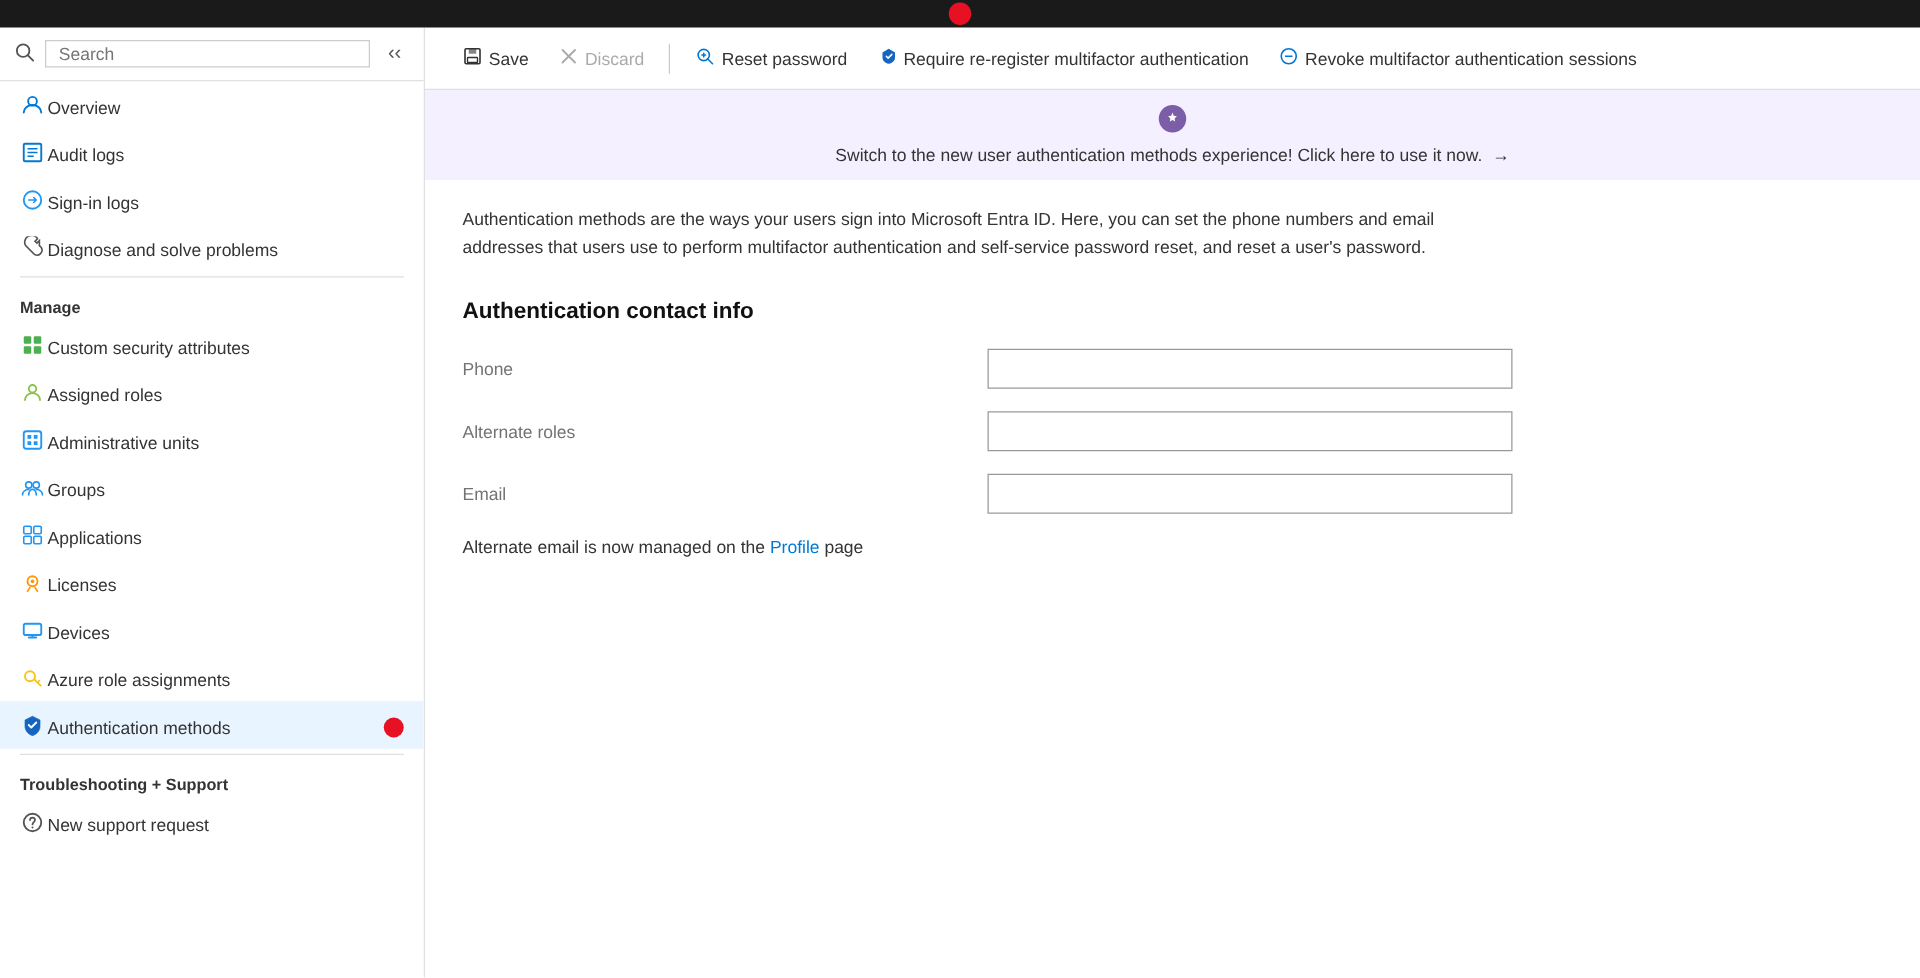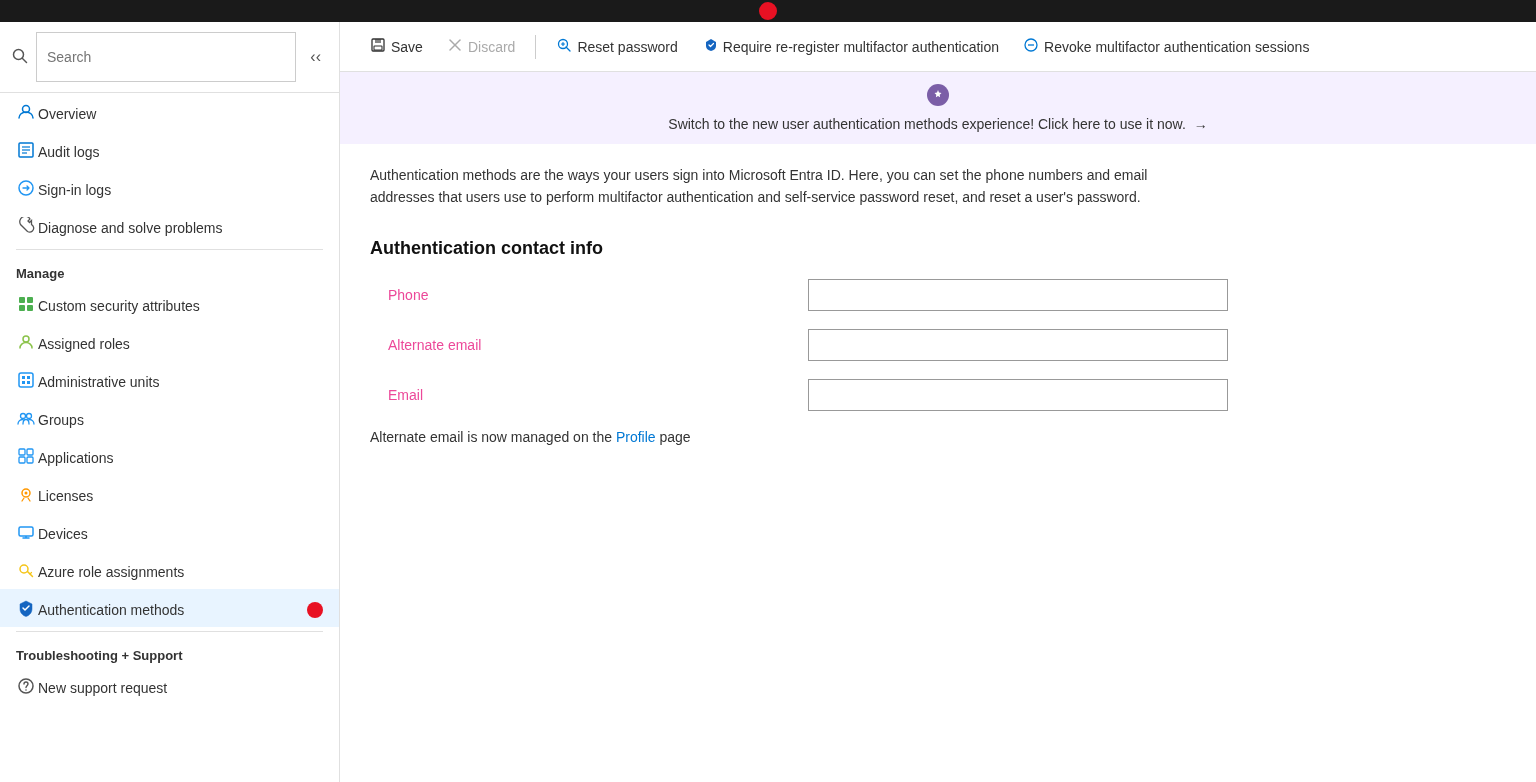--- a/index.html
+++ b/index.html
@@ -42,21 +42,21 @@
     .search-bar {
       display: flex;
       align-items: center;
       padding: 10px 12px;
       border-bottom: 1px solid #e0e0e0;
       gap: 8px;
     }
     .search-bar input {
       border: 1px solid #ccc;
       border-radius: 0;
-      padding: 16px 10px;
+      padding: 2px 10px;
       flex: 1;
       font-size: 14px;
       outline: none;
     }
     .collapse-btn {
       background: none;
       border: none;
       cursor: pointer;
       font-size: 16px;
       color: #555;
@@ -177,22 +177,21 @@
     .form-group {
       display: flex;
       align-items: center;
       margin-bottom: 18px;
       max-width: 900px;
     }
     .form-label {
       width: 420px;
       min-width: 420px;
       font-size: 14px;
-      color: #ec4899;
-      margin-left: 18px;
+      color: #737373;
     }
     .form-input {
       flex: 1;
       max-width: 420px;
       border: 1px solid #999;
       padding: 6px 8px;
       font-size: 14px;
       outline: none;
       height: 32px;
     }
@@ -463,21 +462,21 @@
       <p class="description">Authentication methods are the ways your users sign into Microsoft Entra ID. Here, you can set the phone numbers and email addresses that users use to perform multifactor authentication and self-service password reset, and reset a user's password.</p>
 
       <h2 class="section-title">Authentication contact info</h2>
 
       <div class="form-group">
         <label class="form-label">Phone</label>
         <input type="text" class="form-input" style="">
       </div>
 
       <div class="form-group">
-        <label class="form-label">Alternate email</label>
+        <label class="form-label">Alternate roles</label>
         <input type="text" class="form-input" style="">
       </div>
 
       <div class="form-group">
         <label class="form-label">Email</label>
         <input type="text" class="form-input" style="">
       </div>
 
       <p class="alt-email-note">
         <span>Alternate email is now managed on the </span><a href="#">Profile</a><span> page</span>

